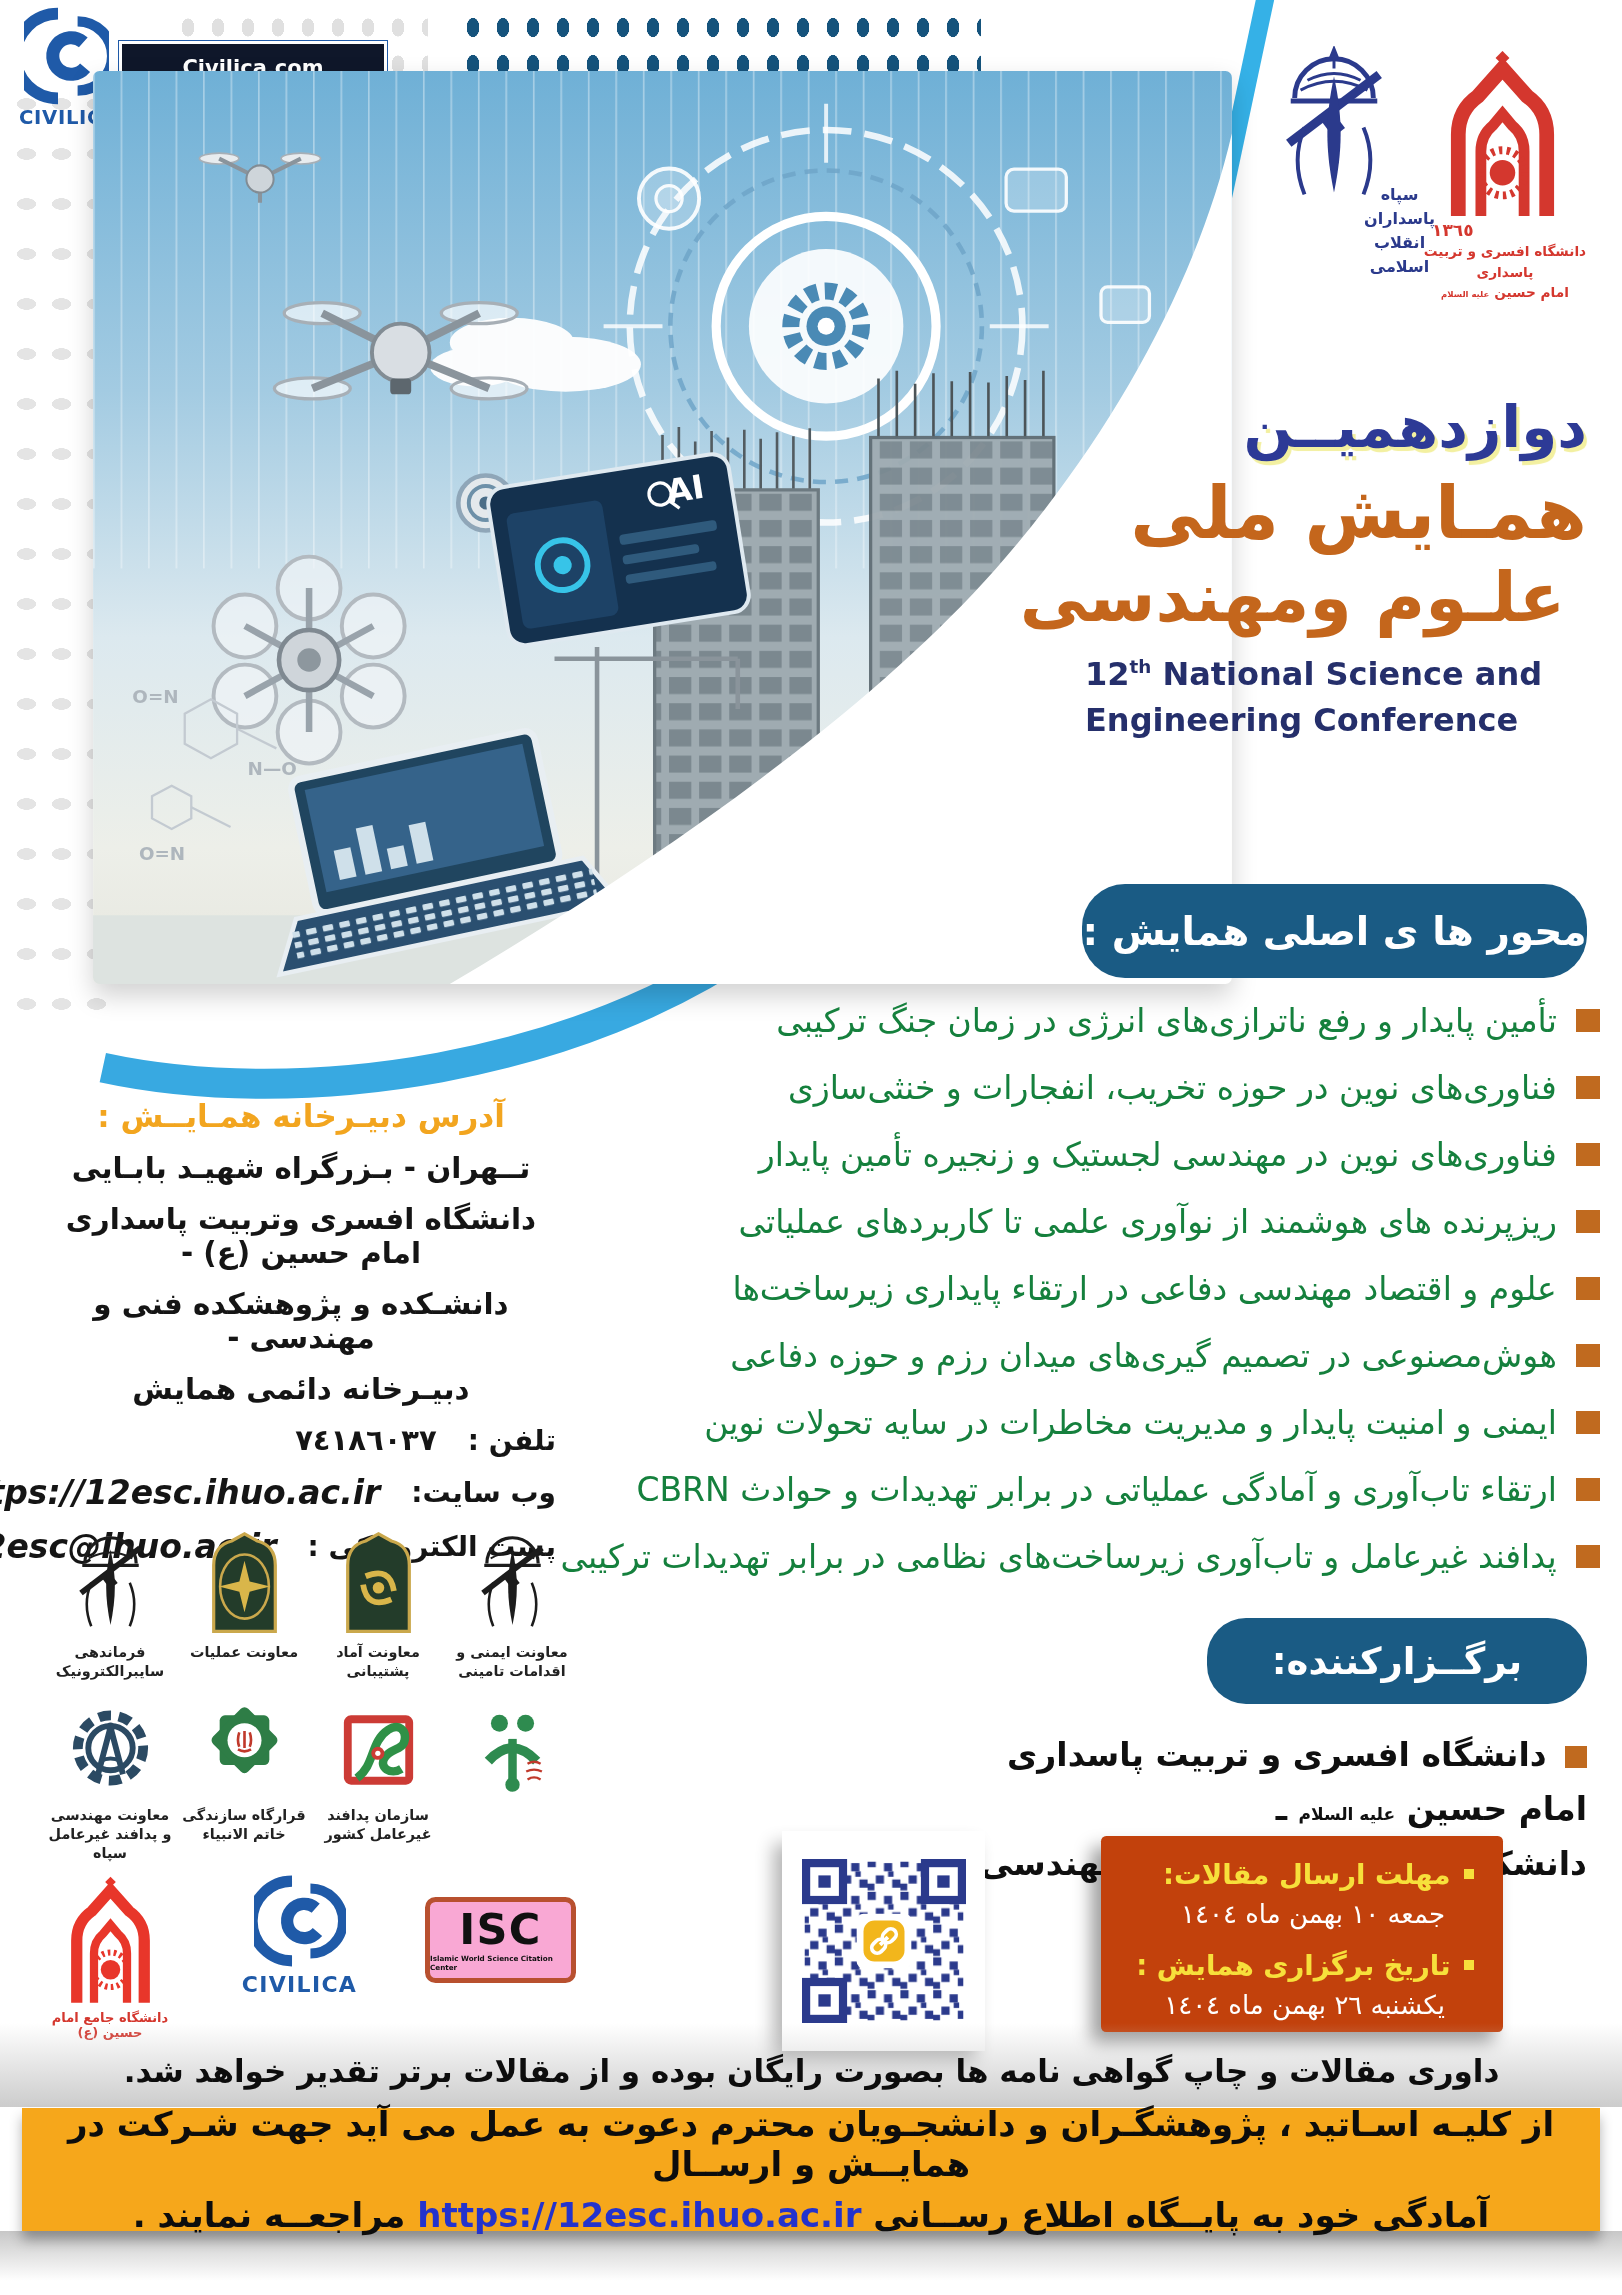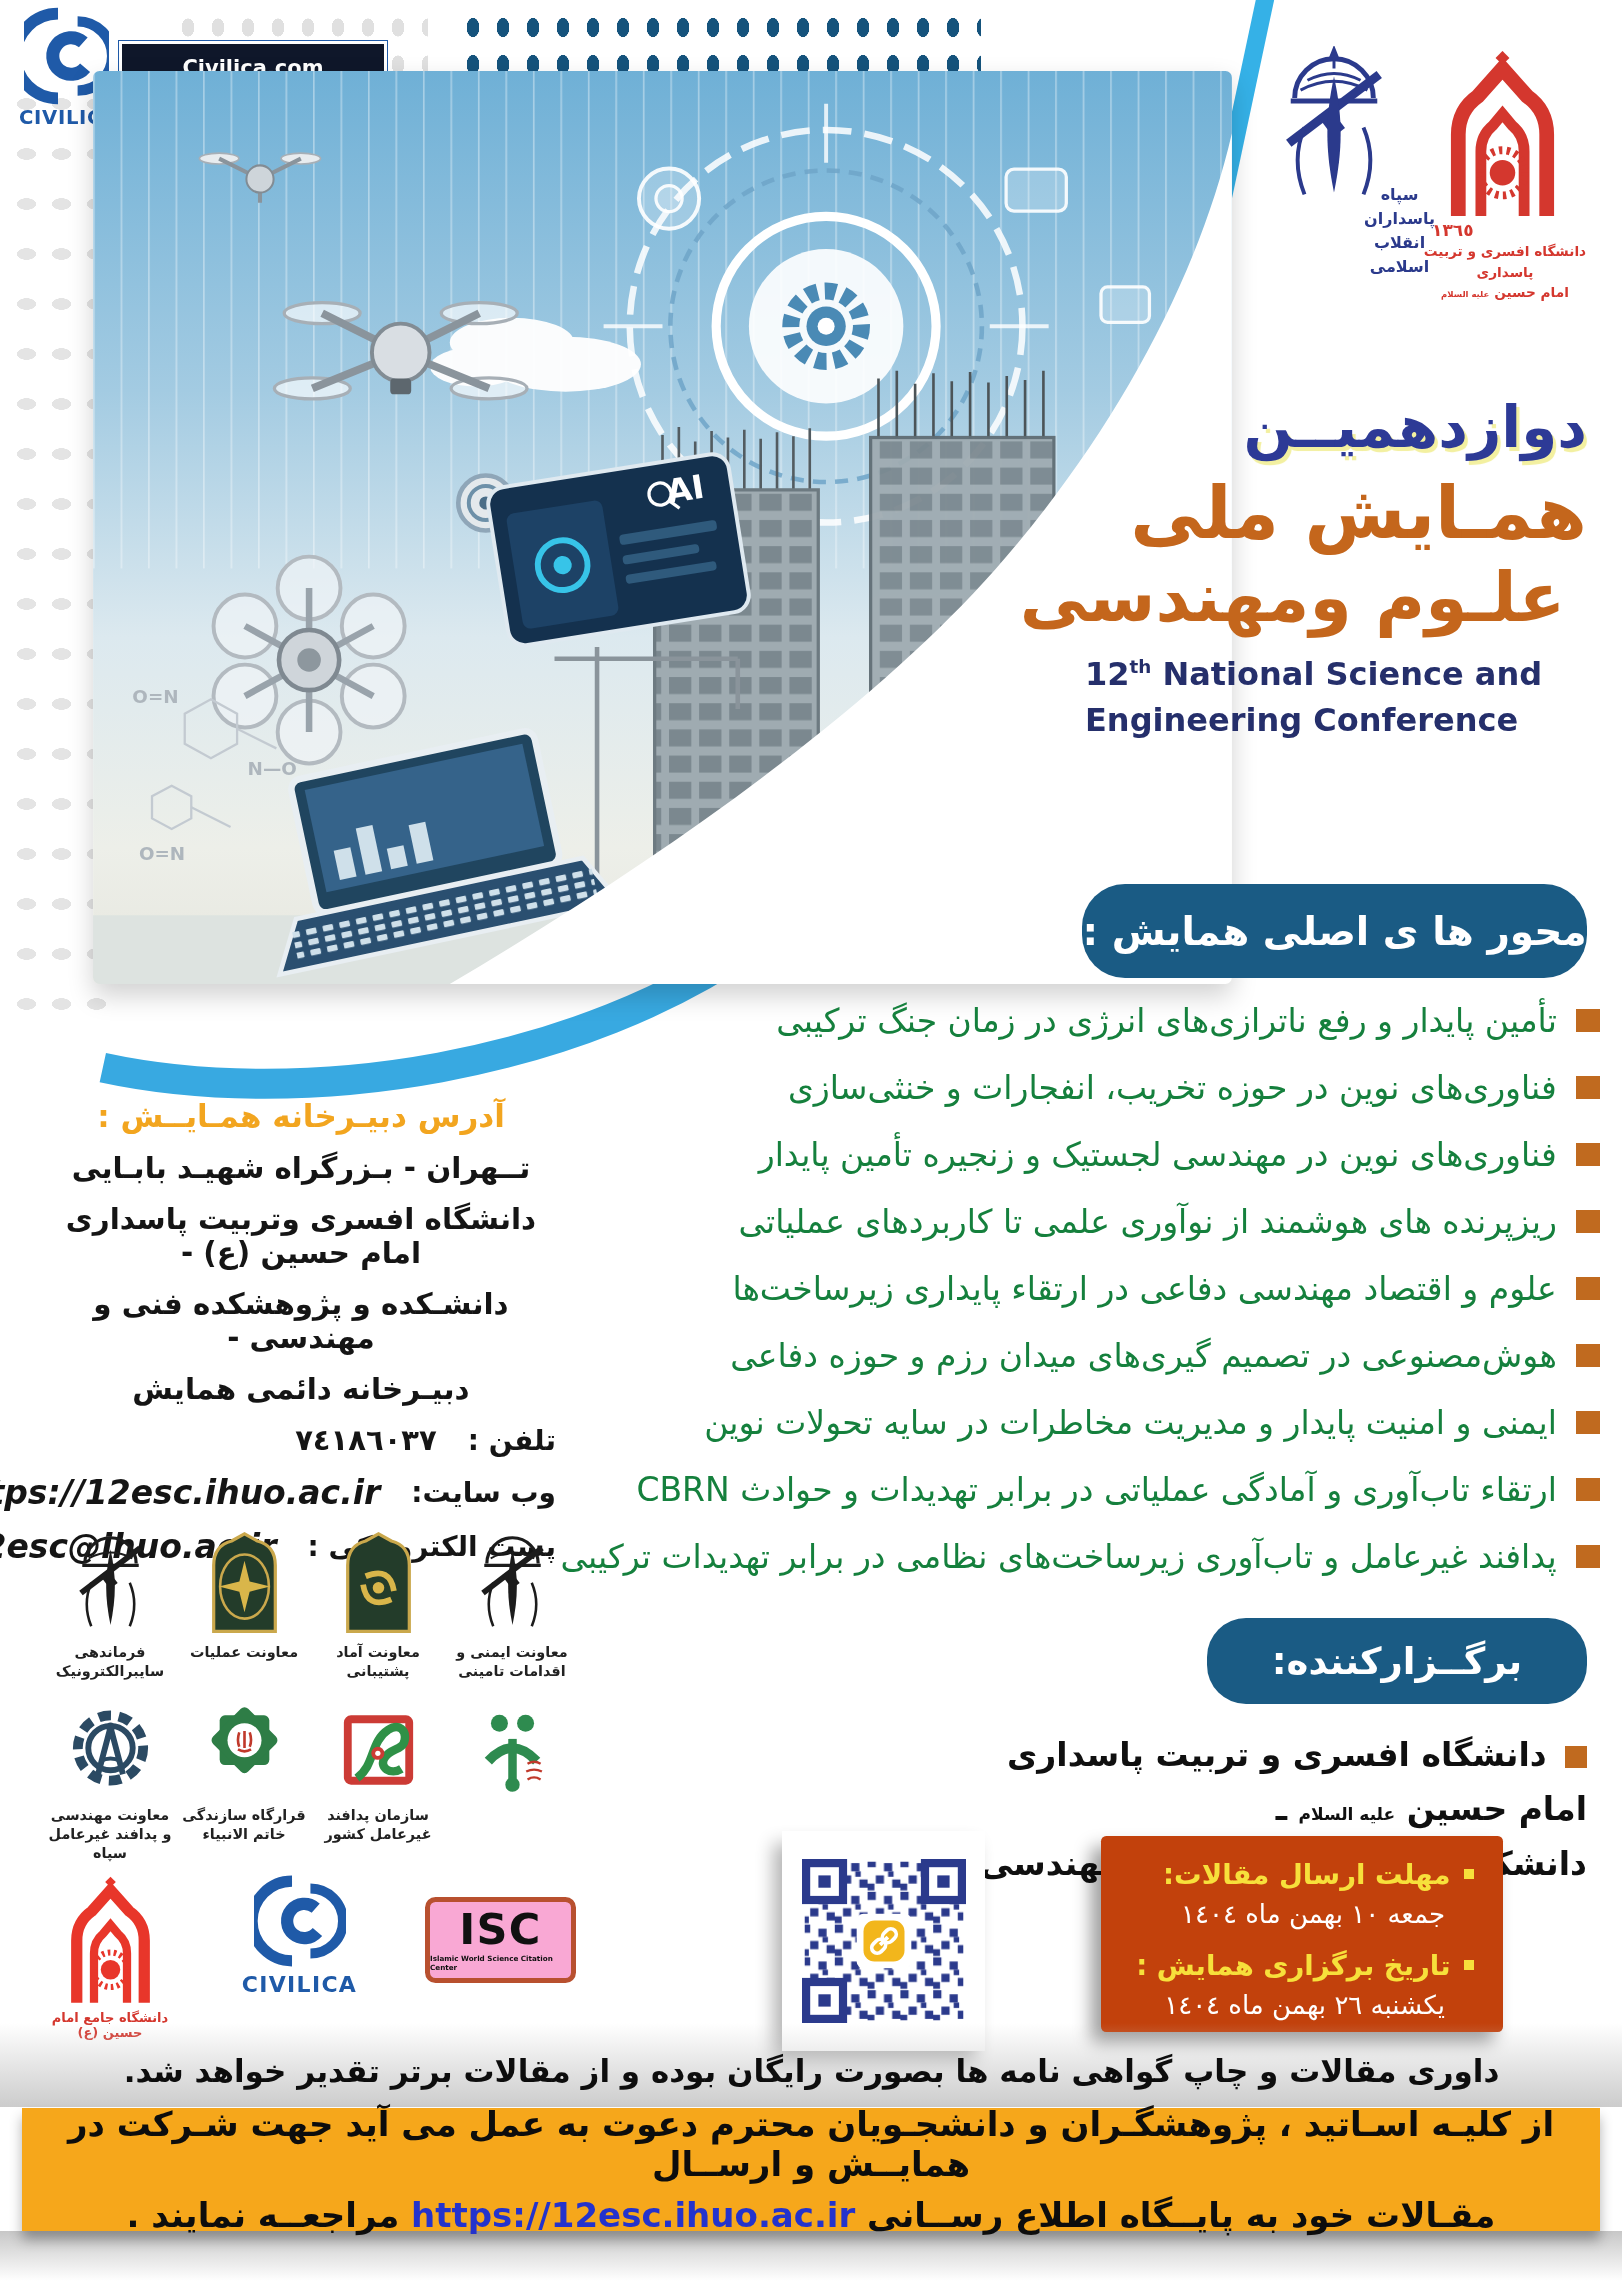--- a/index.html
+++ b/index.html
@@ -526,21 +526,21 @@
       <span class="date-label">تاریخ برگزاری همایش :</span>
     </div>
     <div class="date-value">یکشنبه ٢٦ بهمن ماه ١٤٠٤</div>
   </div>
 
   <div class="abs grad-above-bar"></div>
   <div class="abs note-line fa">داوری مقالات و چاپ گواهی نامه ها بصورت رایگان بوده و از مقالات برتر تقدیر خواهد شد.</div>
   <div class="abs footer-bar">
     <div class="footer-l1">از کلیـه اسـاتید ، پژوهشگـران و دانشجـویان محترم  دعوت به عمل می آید جهت شـرکت در همایــش و ارســال</div>
     <div class="footer-l2">
-      <span>مقـالات خود به پایــگاه اطلاع رســانی</span>
+      <span>آمادگی خود به پایــگاه اطلاع رســانی</span>
       <span class="footer-url">https://12esc.ihuo.ac.ir</span>
       <span>مراجعــه نمایند .</span>
     </div>
   </div>
   <div class="abs grad-below-bar"></div>
 
 </div>
 
 
 </body></html>

